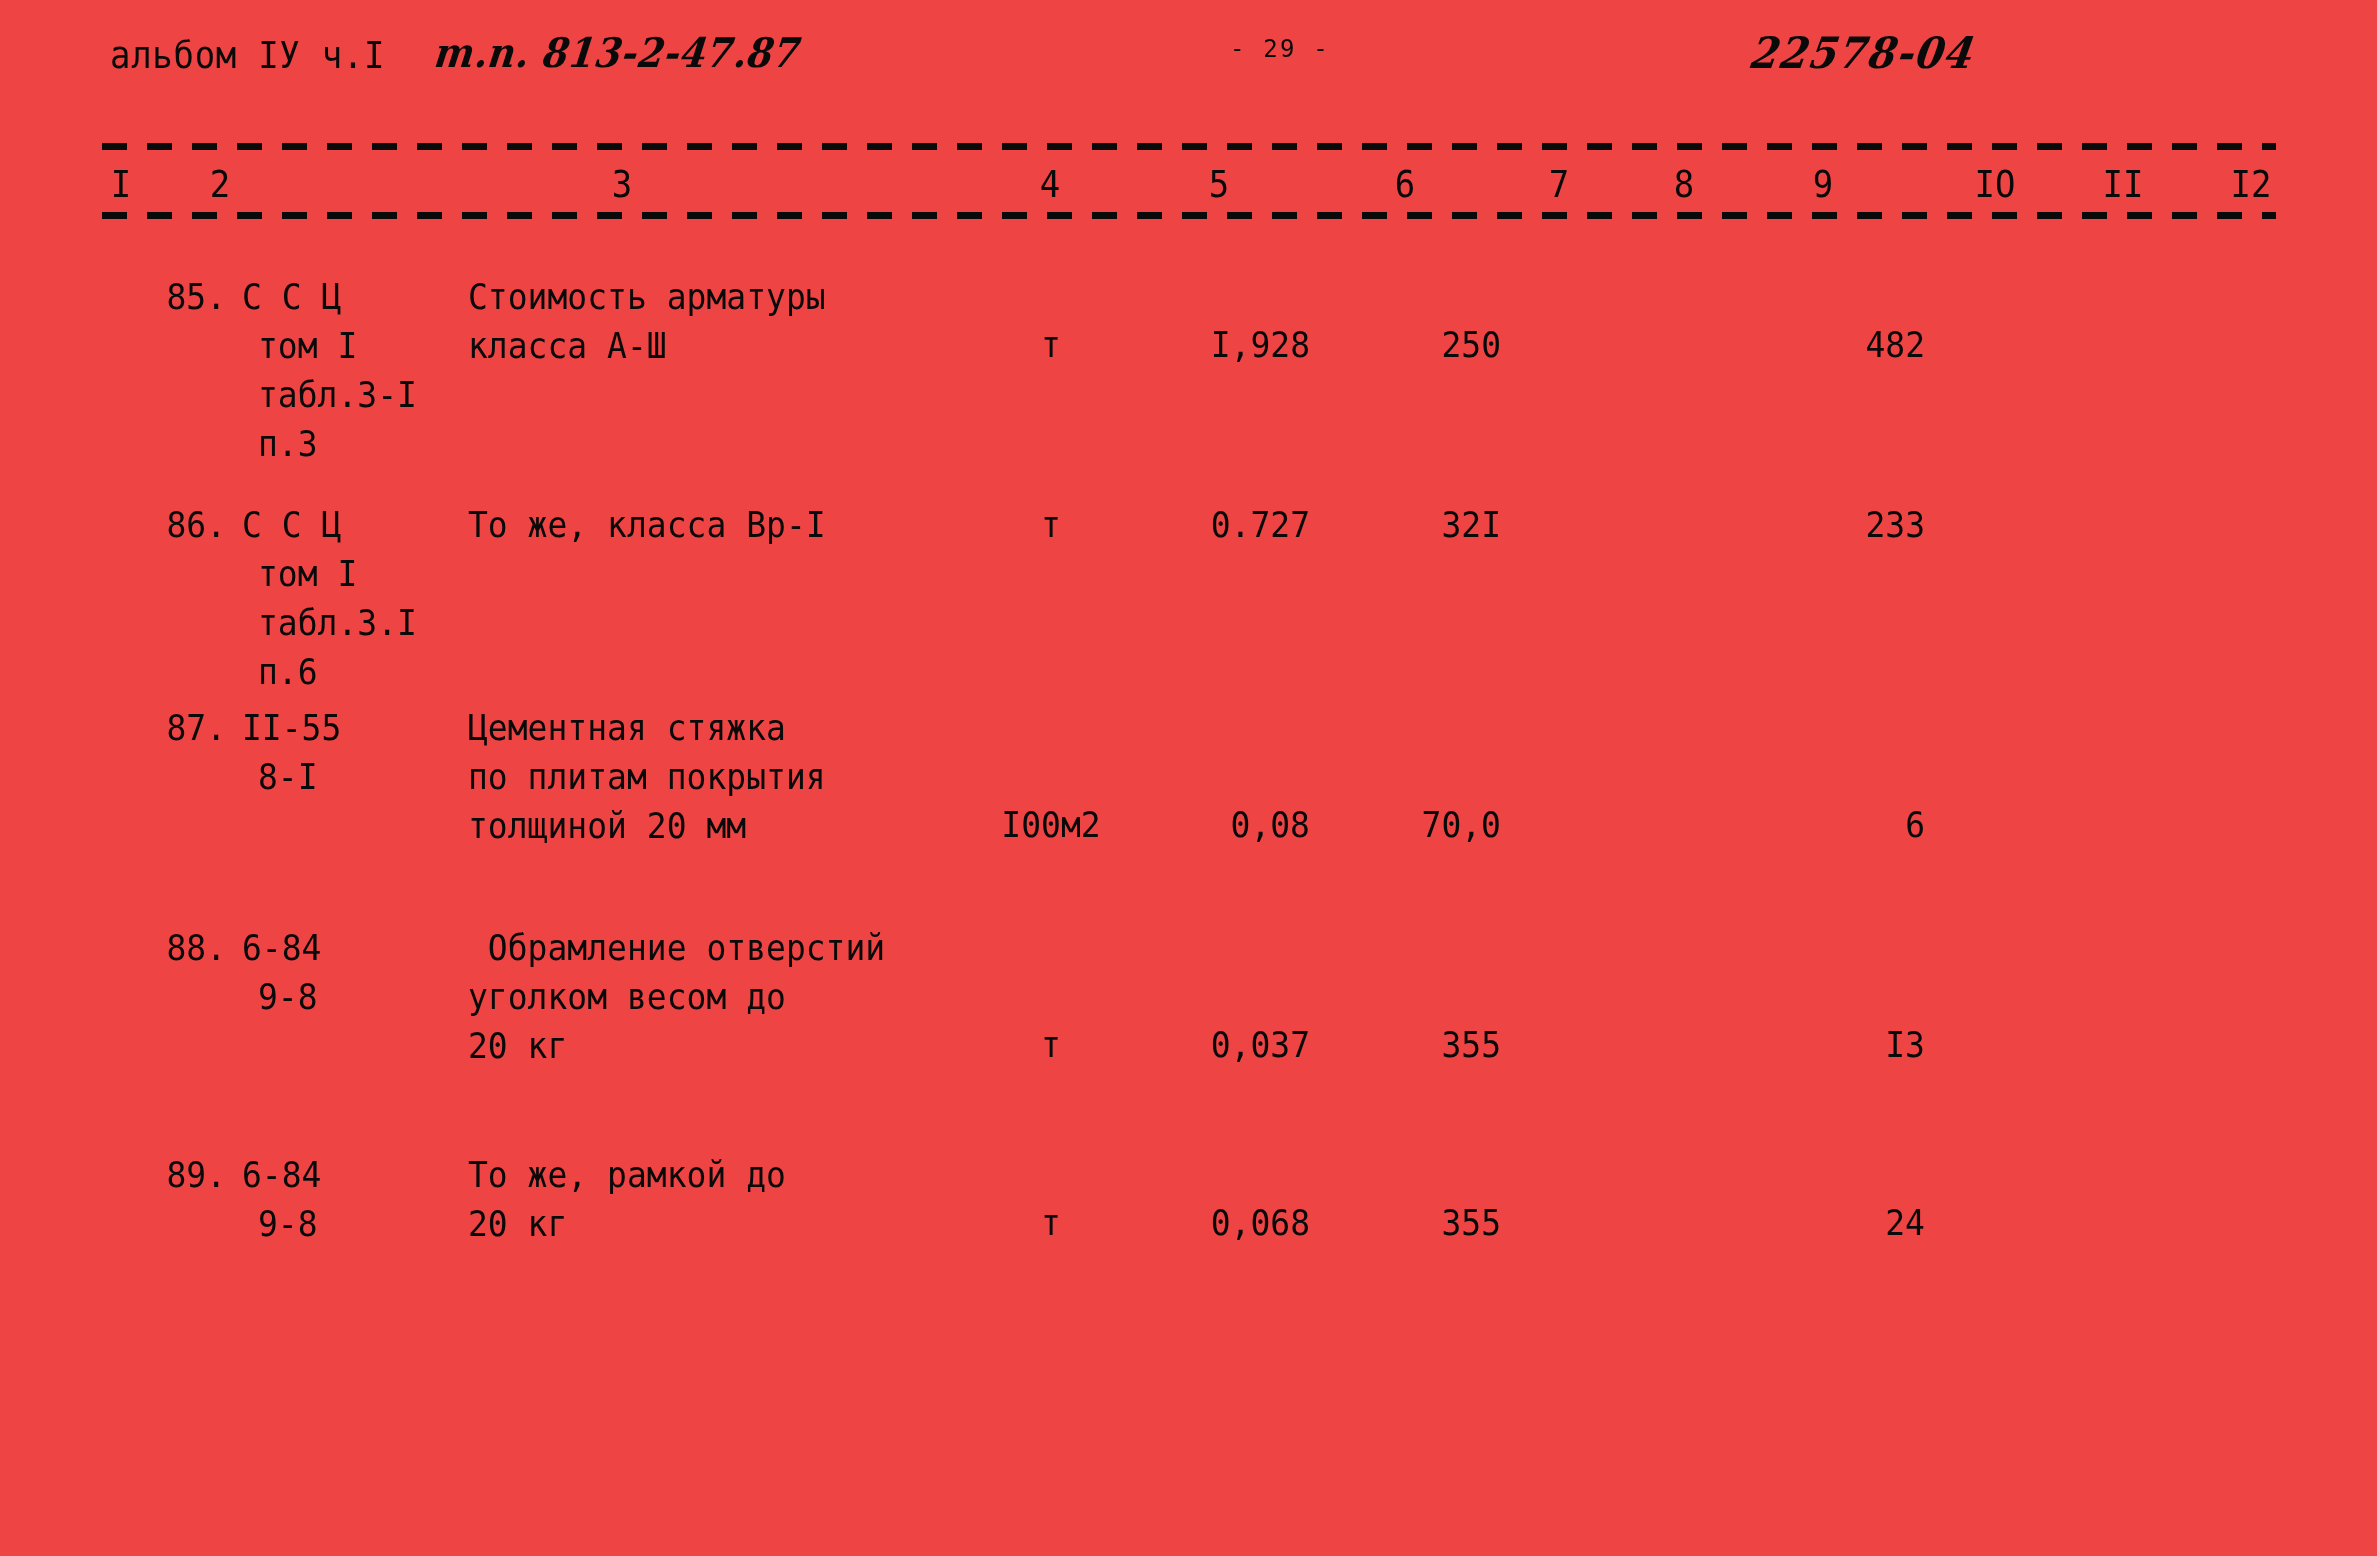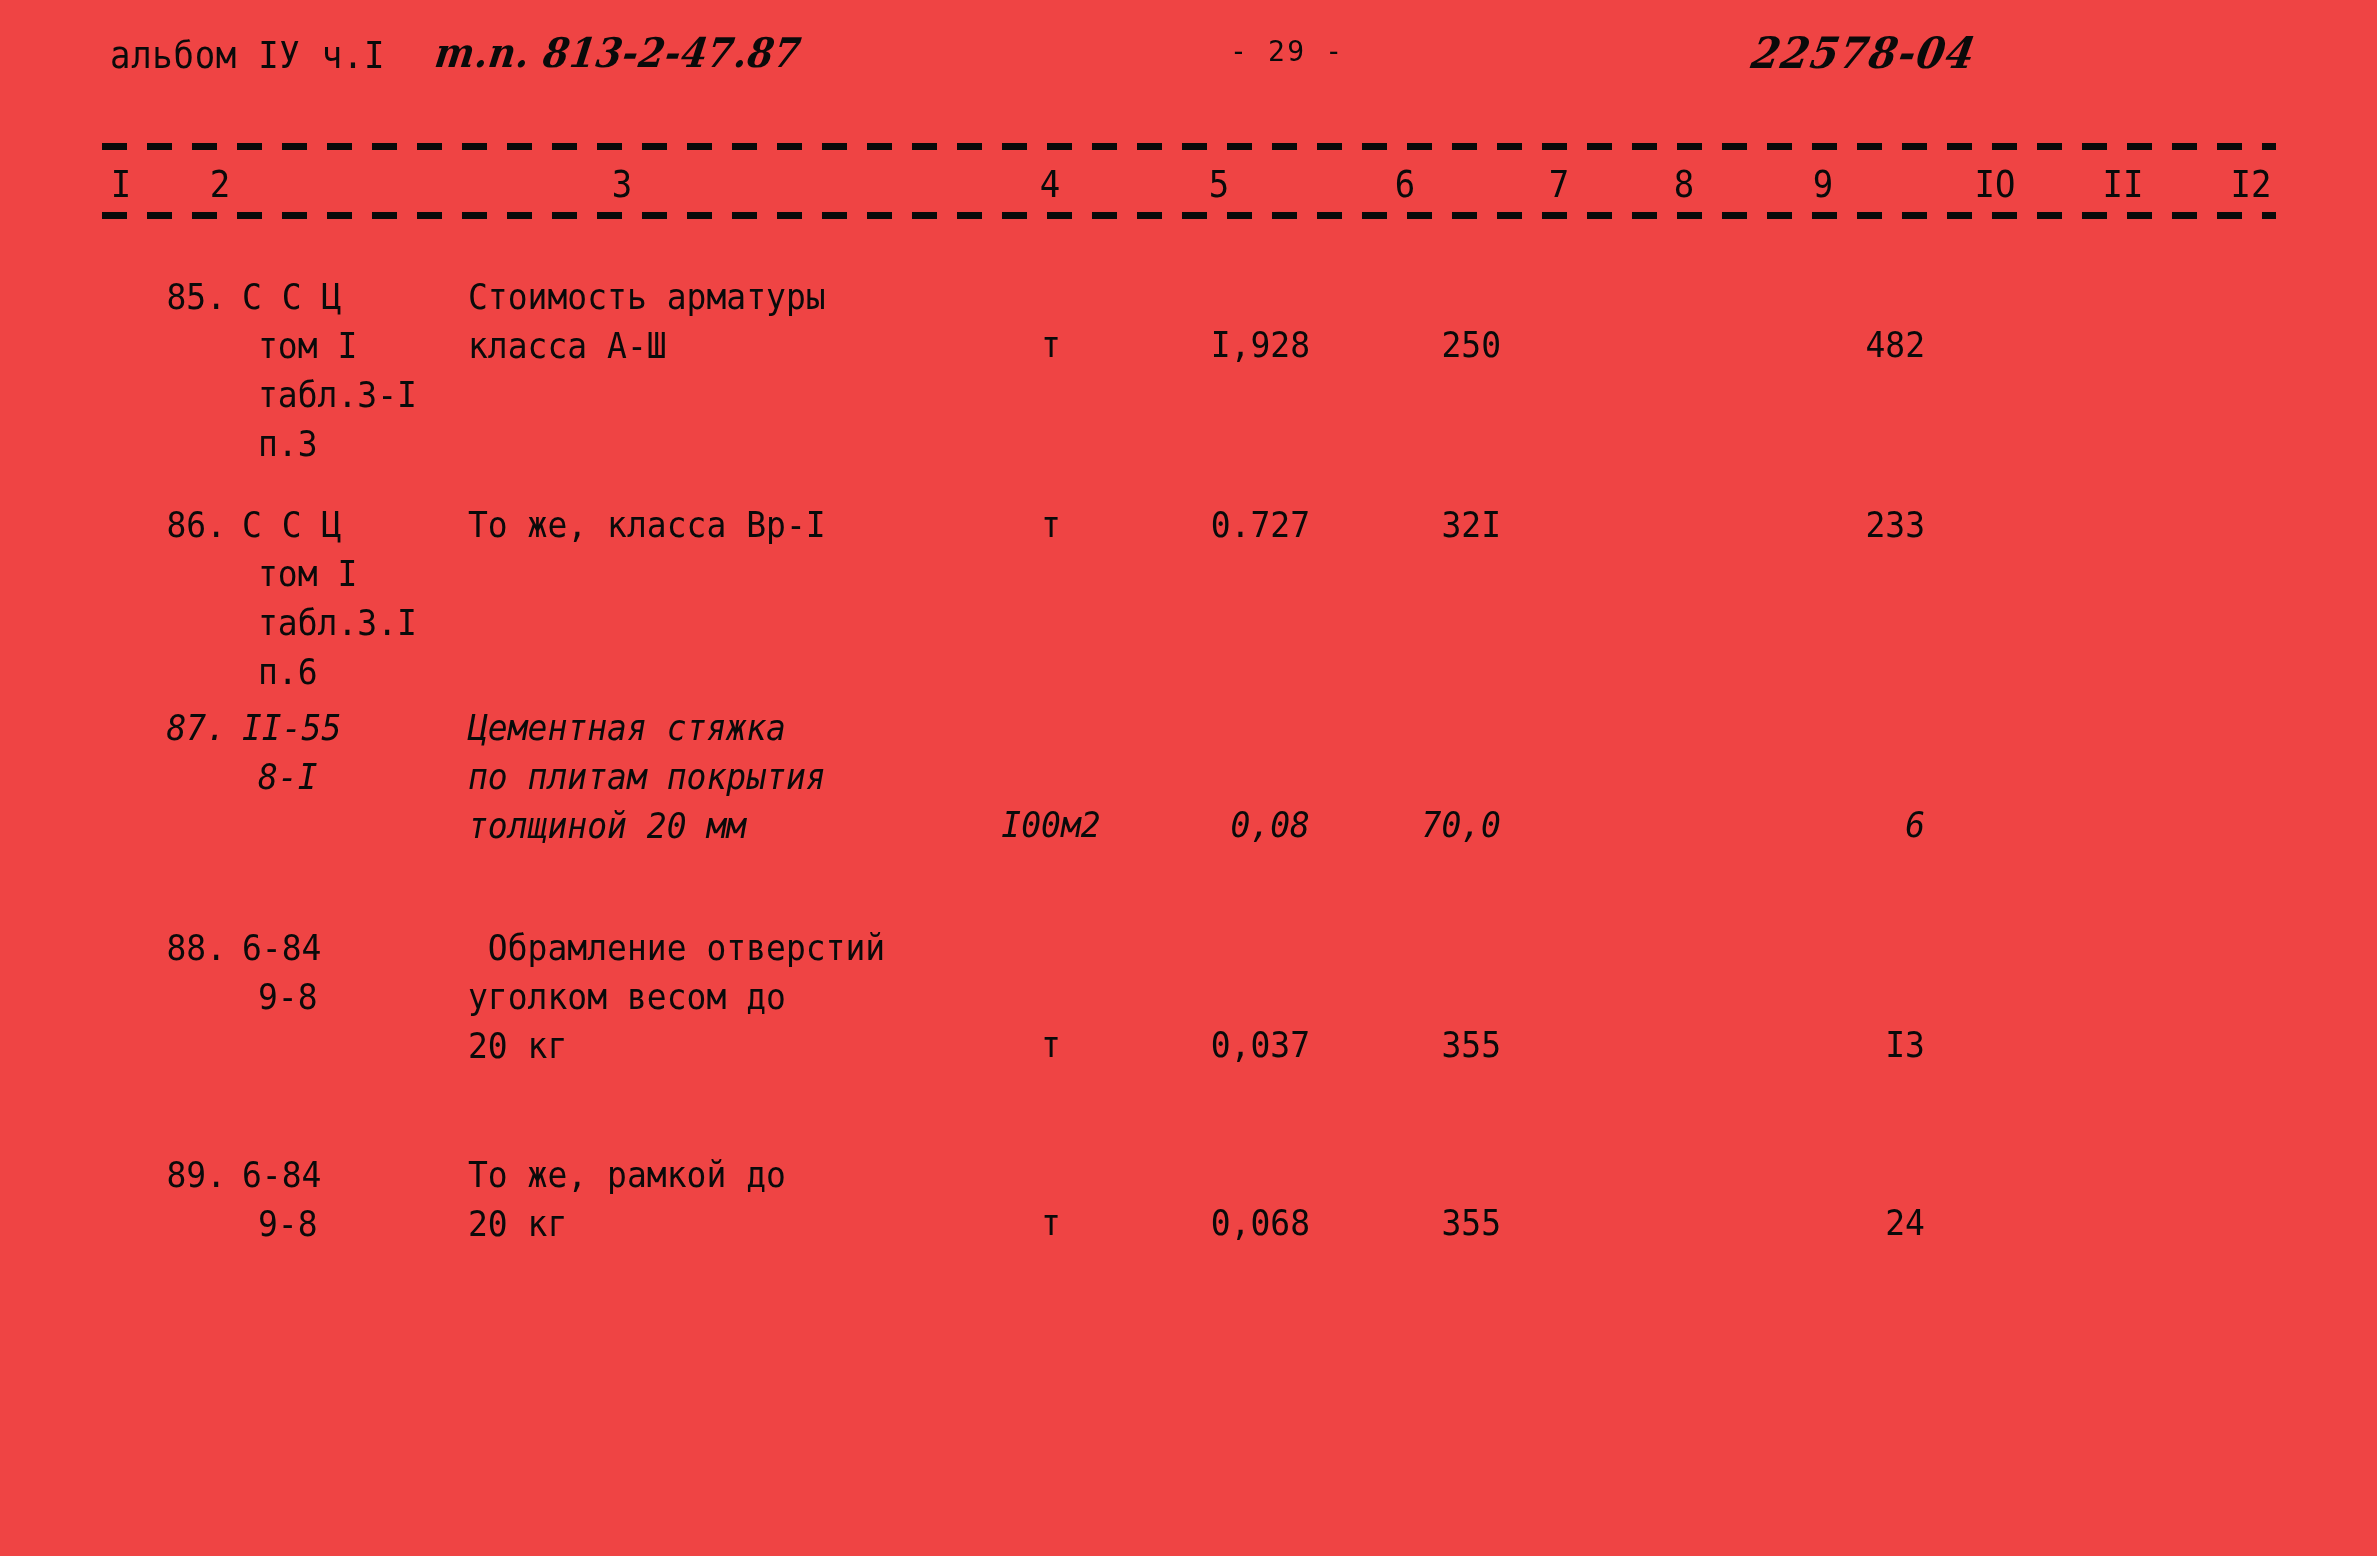--- a/index.html
+++ b/index.html
@@ -54,21 +54,21 @@
     letter-spacing: 0.7px;
     white-space: nowrap;
     transform: skewX(-8deg) scaleY(1.1);
     transform-origin: left top;
   }
   .hdr-page {
     position: absolute;
     left: 1230px;
     top: 7.3px;
     font-family: "DejaVu Sans Mono", monospace;
-    font-size: 28px;
+    font-size: 24px;
     letter-spacing: 2.2px;
     white-space: nowrap;
   }
   .hdr-code {
     position: absolute;
     left: 1757px;
     top: -1.5px;
     font-family: "DejaVu Serif", serif;
     font-style: italic;
     font-size: 40px;
@@ -196,21 +196,21 @@
       </div>
       <div class="row" style="position: absolute; left: 0px; top: 258px; height: 212px;">
         <div class="cell c-no num" style="top: 0px;">86.</div>
         <div class="cell c-just" style="top: 0px;"><span class="sub">С С Ц</span><span class="sub indent1">том I</span><span class="sub indent1">табл.3.I</span><span class="sub indent1">п.6</span></div>
         <div class="cell c-desc" style="top: 0px;"><span class="sub">То же, класса Вр-I</span></div>
         <div class="cell c-unit ctr" style="top: 0px;">т</div>
         <div class="cell c-qty num" style="top: 0px;">0.727</div>
         <div class="cell c-price num" style="top: 0px;">32I</div>
         <div class="cell c-total num" style="top: 0px;">233</div>
       </div>
-      <div class="row" style="position: absolute; left: 0px; top: 461px; height: 212px; font-style: italic;">
+      <div class="row" style="position: absolute; left: 0px; top: 461px; height: 212px;">
         <div class="cell c-no num" style="top: 0px;">87.</div>
         <div class="cell c-just" style="top: 0px;"><span class="sub">II-55</span><span class="sub indent1">8-I</span></div>
         <div class="cell c-desc" style="top: 0px;"><span class="sub">Цементная стяжка</span><span class="sub">по плитам покрытия</span><span class="sub">толщиной 20 мм</span></div>
         <div class="cell c-unit ctr" style="top: 97px;">I00м2</div>
         <div class="cell c-qty num" style="top: 97px;">0,08</div>
         <div class="cell c-price num" style="top: 97px;">70,0</div>
         <div class="cell c-total num" style="top: 97px;">6</div>
       </div>
       <div class="row" style="position: absolute; left: 0px; top: 681px; height: 212px;">
         <div class="cell c-no num" style="top: 0px;">88.</div>

